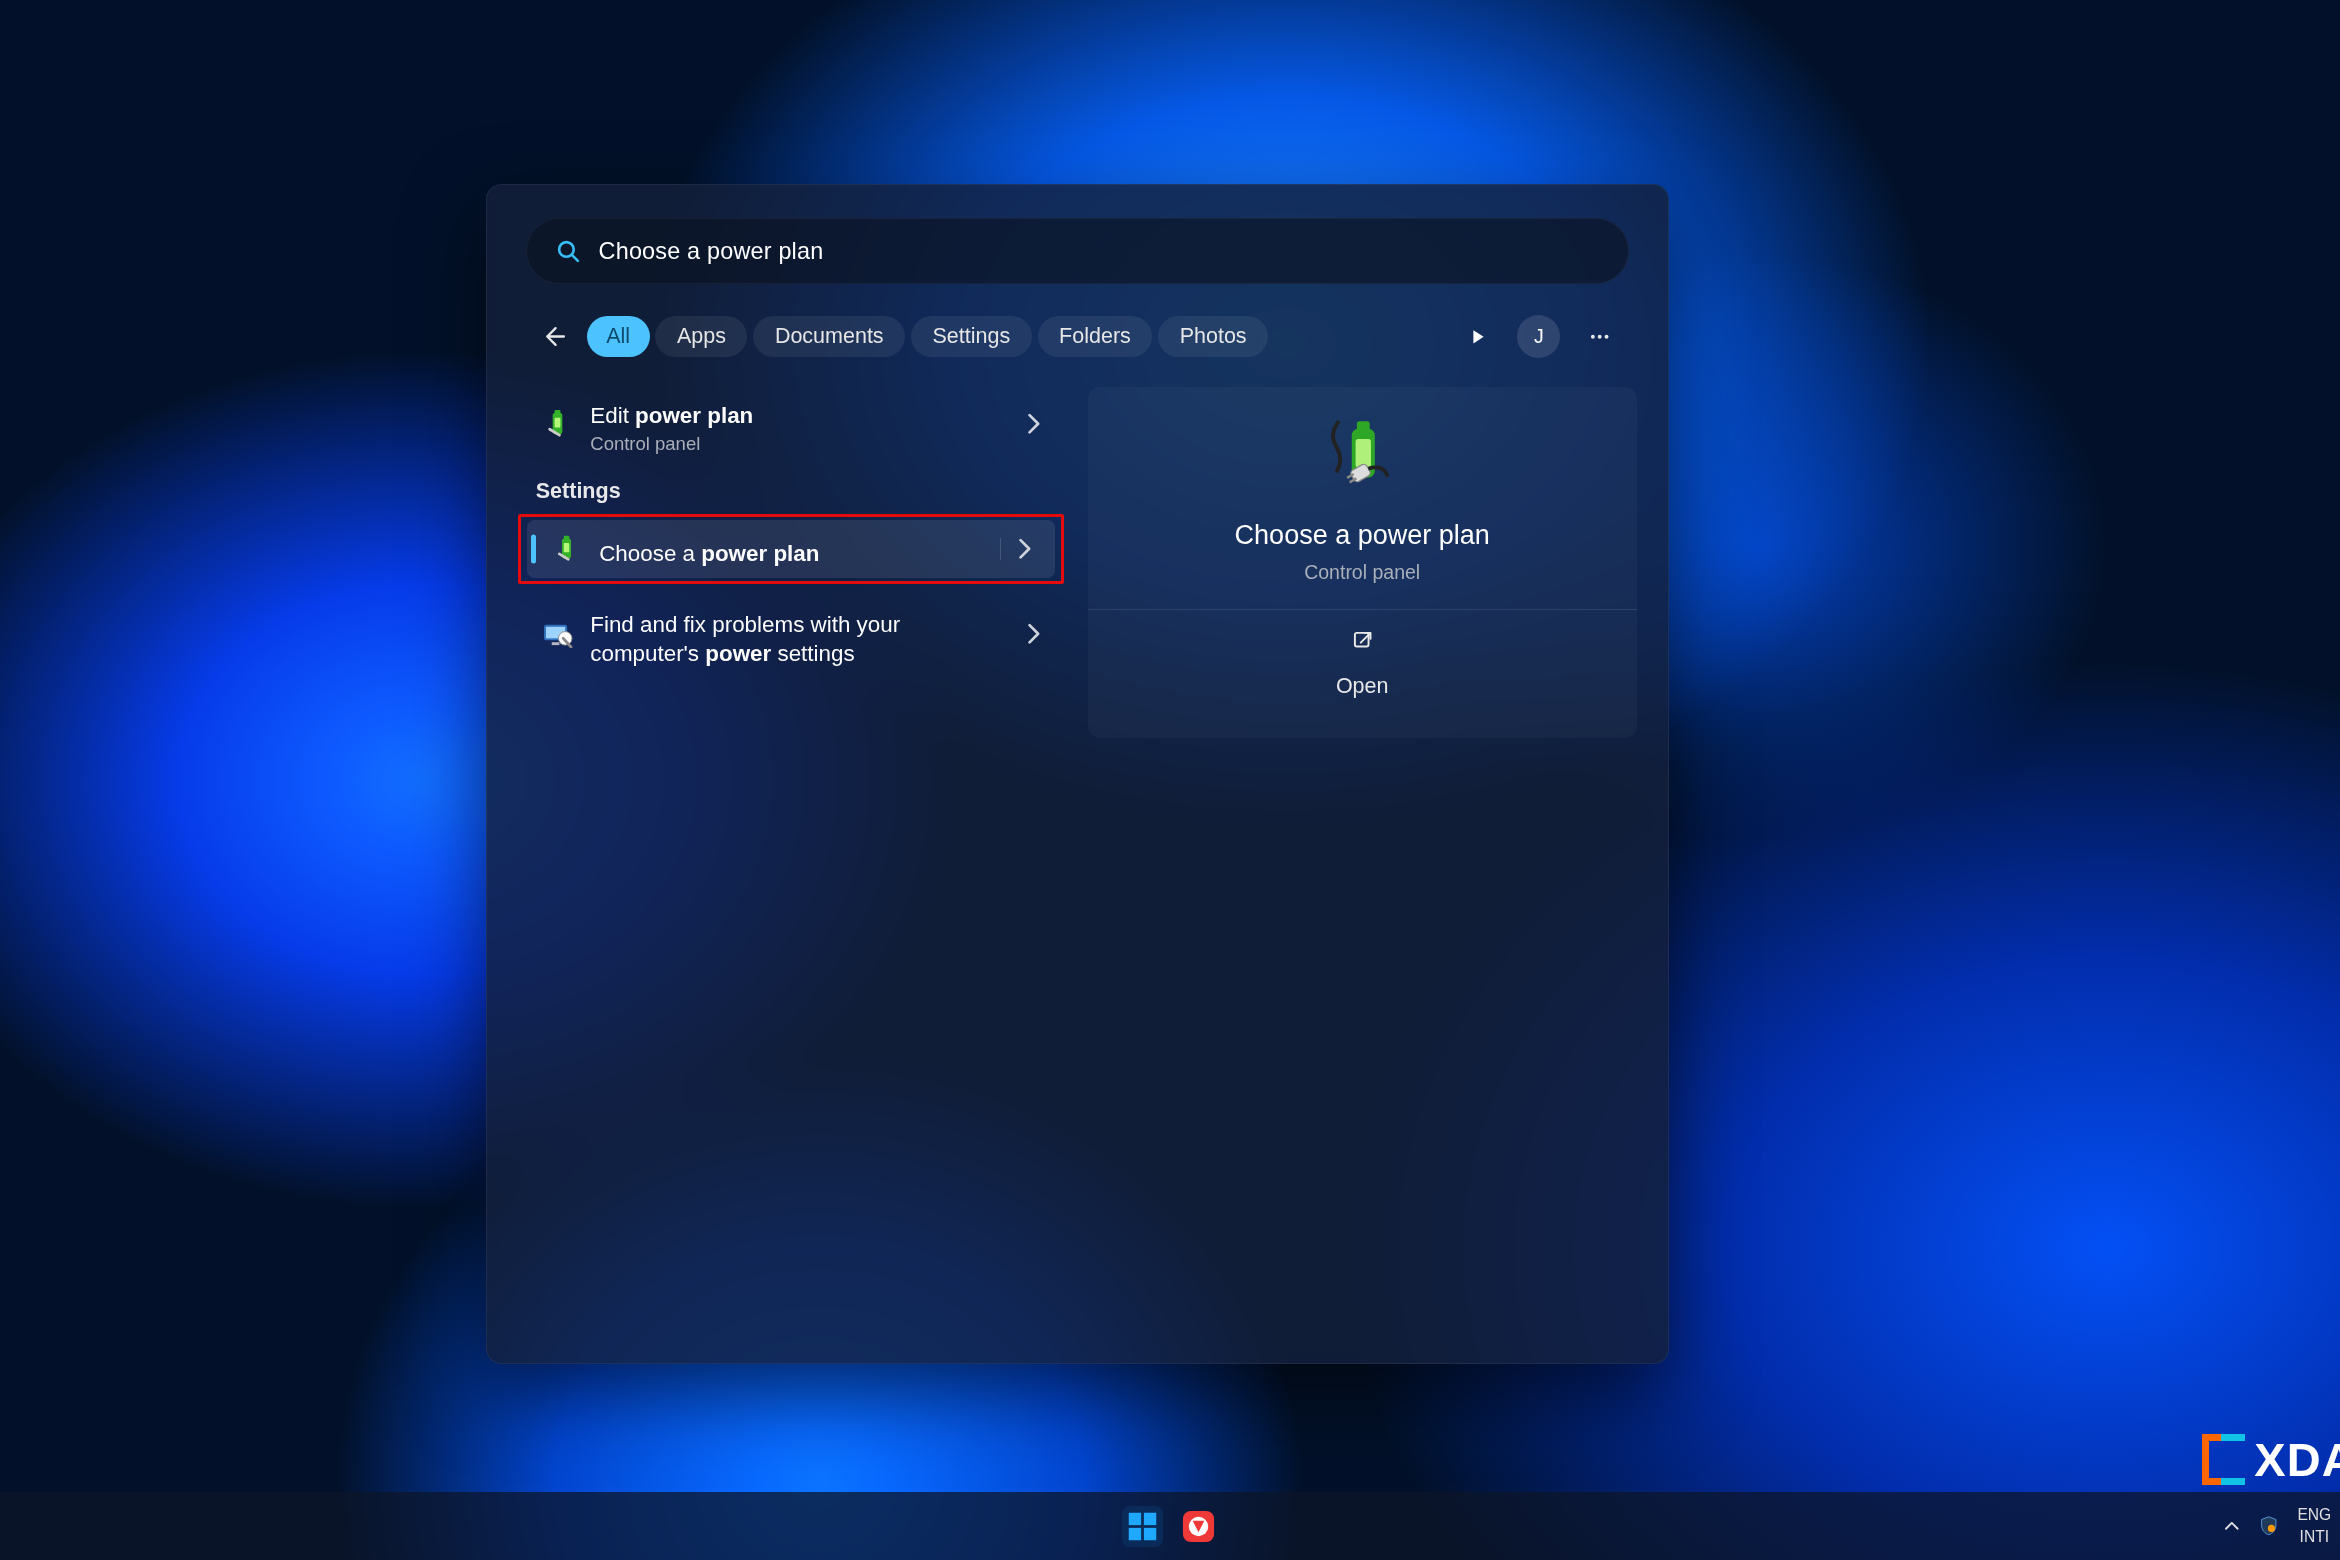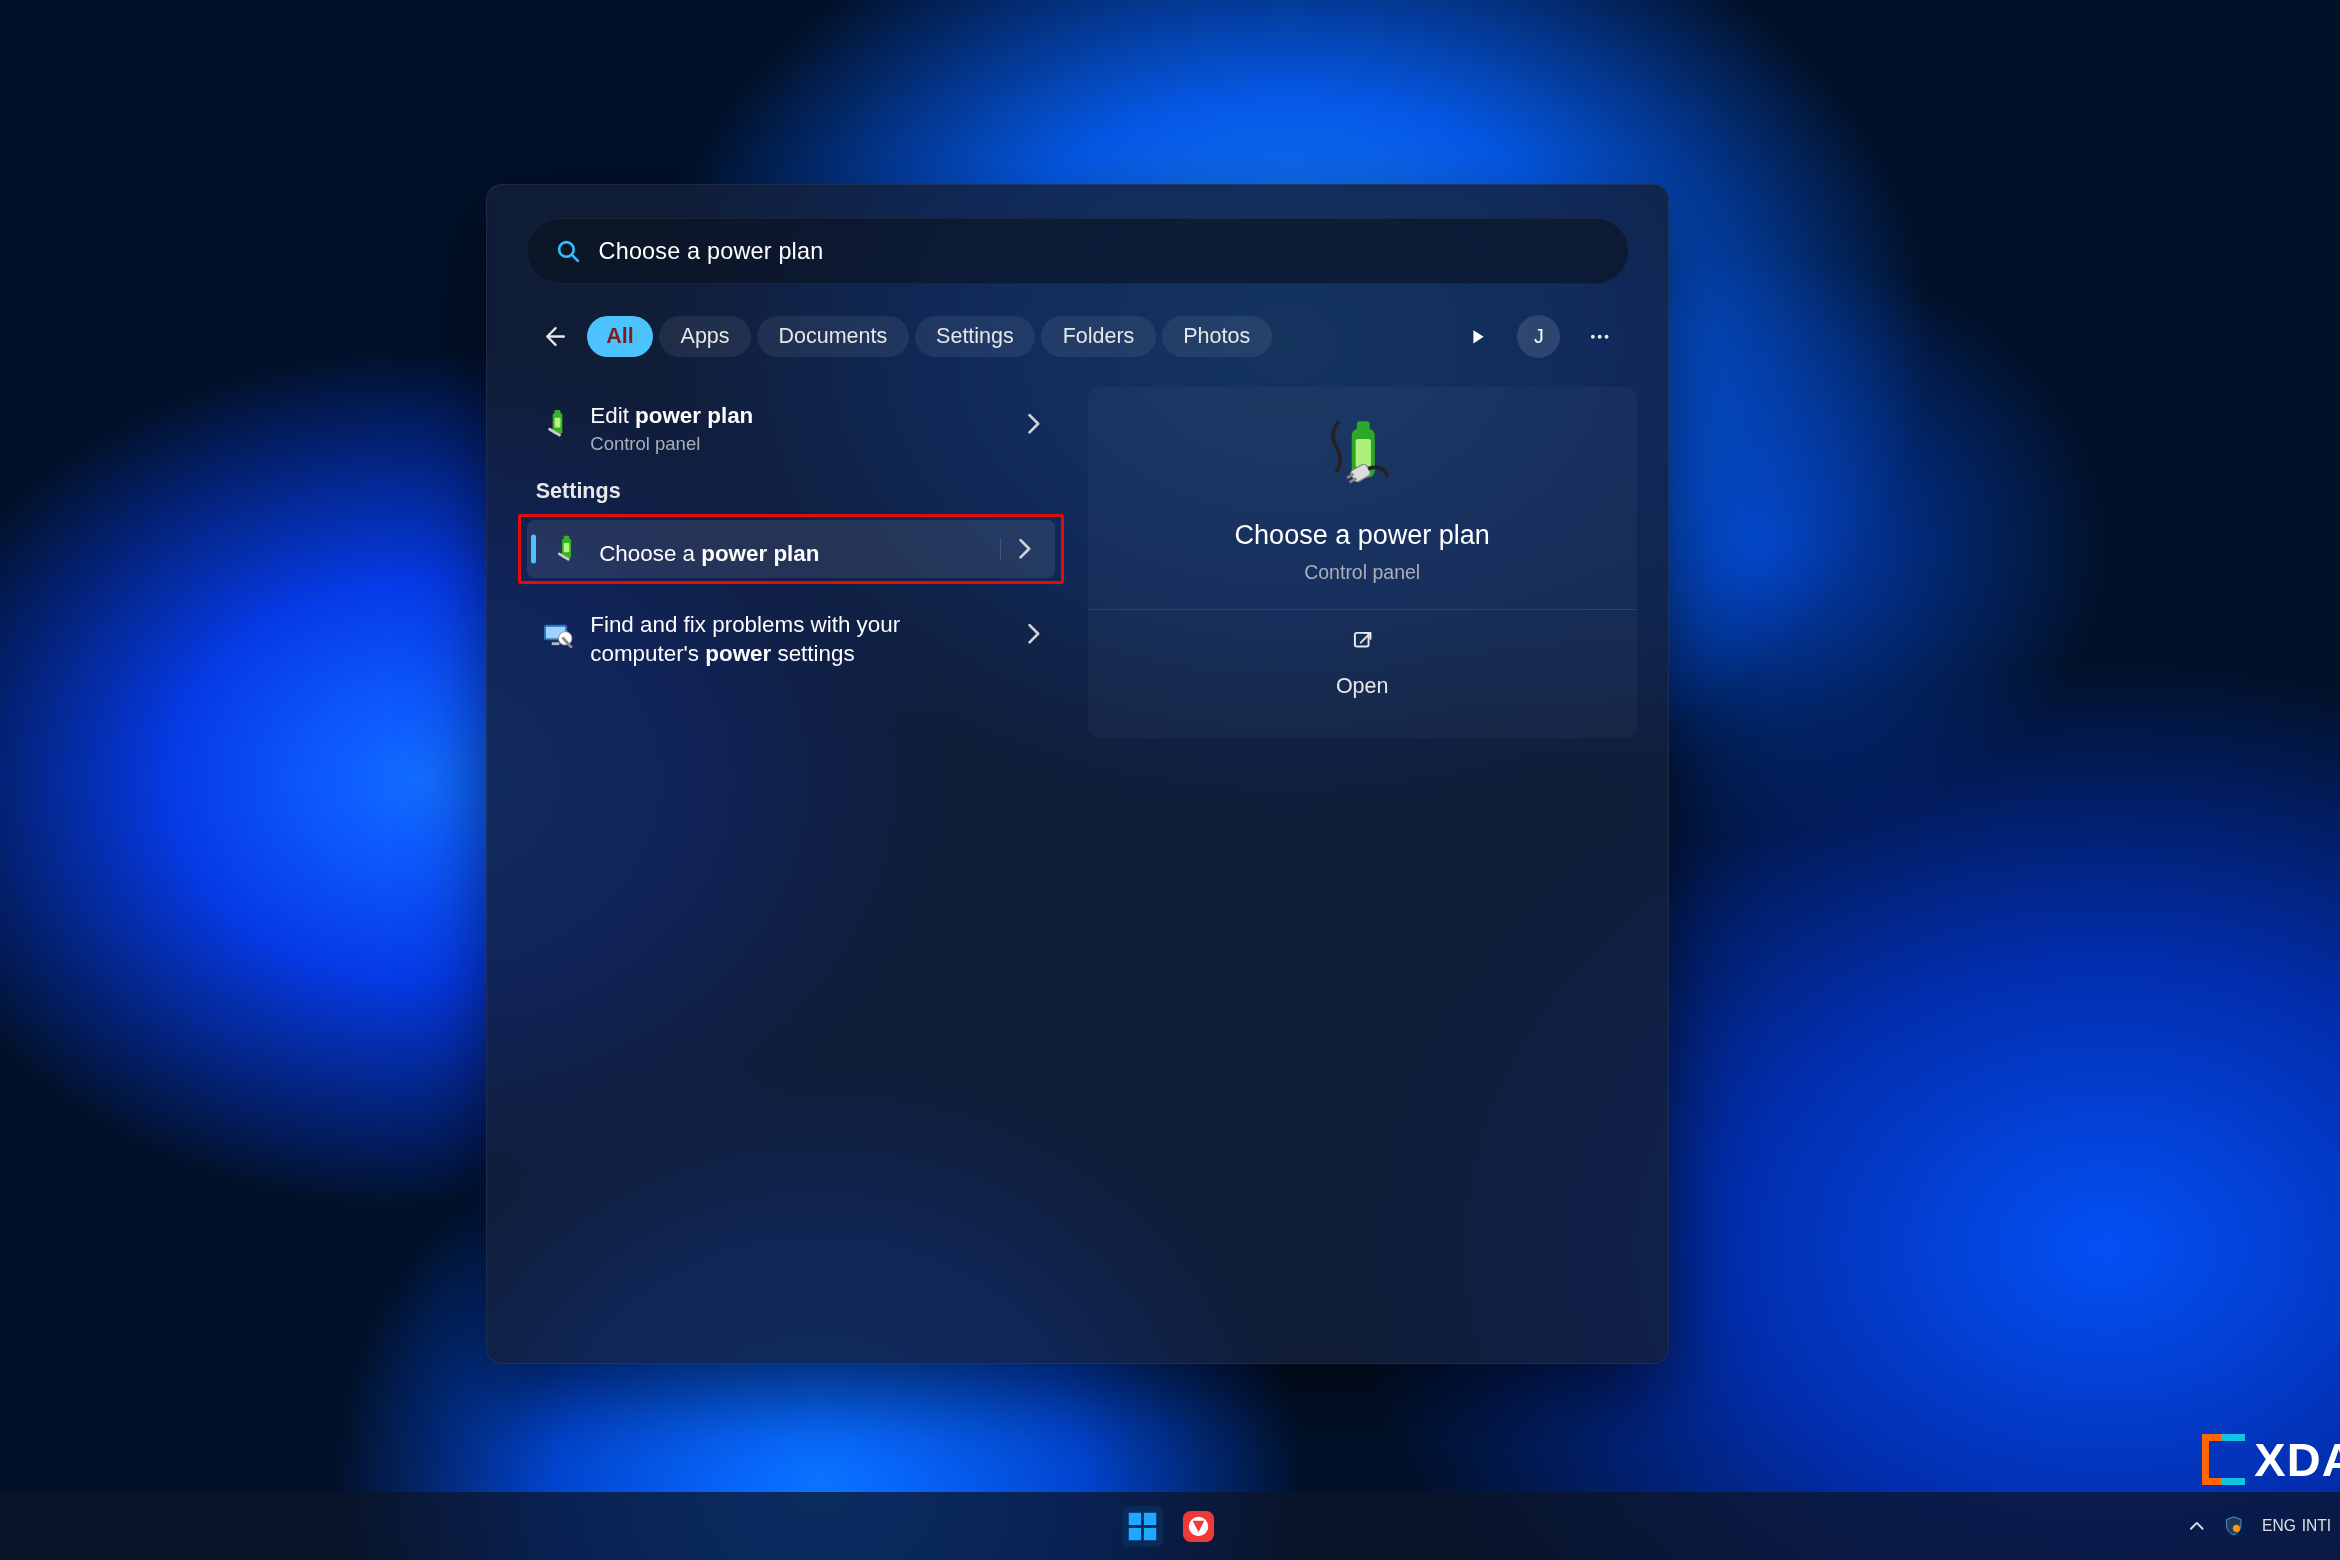--- a/index.html
+++ b/index.html
@@ -56,21 +56,21 @@
     display:flex;align-items:center;justify-content:center;
     margin-right: 5.9px;
   }
   .filter-pill {
     padding: 7.8px 21.5px;
     border-radius: 23.4px;
     background: rgba(255,255,255,0.07);
     color: #e6e6e6;
     font-size: 21.5px;
   }
-  .filter-pill.active { background: #4cc2ff; color: #7f1d1d; font-weight: 700; padding: 7.8px 19.5px; }
+  .filter-pill.active { background: #4cc2ff; color: #0c4a6e; font-weight: 400; padding: 7.8px 19.5px; }
   .tabs-spacer { flex: 1; }
   .top-icon-btn {
     width: 47px; height: 47px; border-radius: 9.8px;
     display:flex;align-items:center;justify-content:center;
     color:#e8e8e8;
   }
   .avatar-btn {
     width: 43px; height: 43px; border-radius: 50%;
     background: rgba(255,255,255,0.12);
     display:flex;align-items:center;justify-content:center;
@@ -356,21 +356,21 @@
     <svg width="17.6" height="17.6" viewBox="0 0 24 24">
         <path d="M4 16 L12 8 L20 16" fill="none" stroke="#e0e0e0" stroke-width="2.5" stroke-linecap="round" stroke-linejoin="round"></path>
       </svg>
   </div>
   <div class="tray-item">
     <svg width="21.5" height="21.5" viewBox="0 0 24 24">
         <path d="M12 2 L20 5 V11 C20 17 16 21 12 22 C8 21 4 17 4 11 V5 Z" fill="#203a5a" stroke="#5aa0e0" stroke-width="1"></path>
         <circle cx="15" cy="15" r="4" fill="#ff9900"></circle>
       </svg>
   </div>
-  <div class="tray-item" style="flex-direction:row;line-height:1;font-size:15.6px;">
+  <div class="tray-item" style="flex-direction:column;line-height:1;font-size:15.6px;">
     <span>ENG</span>
     <span>INTI</span>
   </div>
 </div>
 
 <div class="wm">
   <span class="bracket-l"></span>
   <span class="bracket-r" style="margin-left:-3.9px;"></span>
   <span style="margin-left:9.8px;">XDA</span>
 </div>

